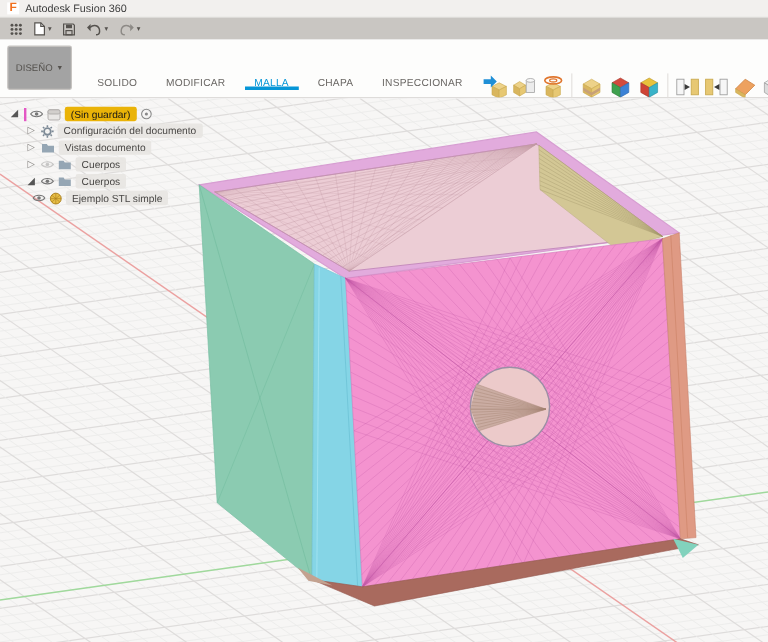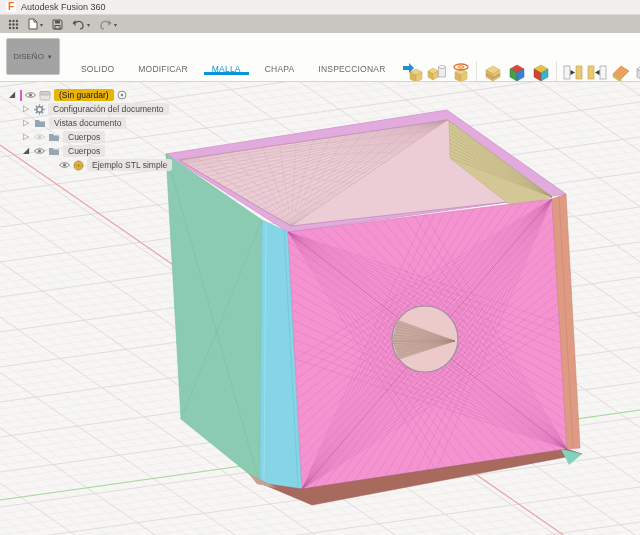--- a/index.html
+++ b/index.html
@@ -745,21 +745,21 @@
         <svg class="icn" width="11" height="8">
             <path d="M.5,4 C2.5,1 8.5,1 10.5,4 C8.5,7 2.5,7 .5,4 Z" fill="none" stroke="#777" stroke-width=".9"></path>
             <circle cx="5.5" cy="4" r="1.5" fill="#777"></circle>
           </svg>
         <svg class="icn" width="12" height="10">
             <path d="M1,2 L5,2 L6,3.5 L11,3.5 L11,9 L1,9 Z" fill="#95a6b4"></path>
           </svg>
         <span class="pill">Cuerpos</span>
       </div>
 
-      <div class="tree-row" style="padding-left:59px">
+      <div class="tree-row" style="padding-left:27px">
         <svg class="icn" width="11" height="8">
             <path d="M.5,4 C2.5,1 8.5,1 10.5,4 C8.5,7 2.5,7 .5,4 Z" fill="none" stroke="#777" stroke-width=".9"></path>
             <circle cx="5.5" cy="4" r="1.5" fill="#777"></circle>
           </svg>
         <svg class="icn" width="11" height="11">
             <circle cx="5.5" cy="5.5" r="4.5" fill="#e6bd45" stroke="#ab7f1c" stroke-width=".8"></circle>
             <path d="M1,5.5 h9 M5.5,1 v9 M2.3,2.8 L8.7,8.2 M8.7,2.8 L2.3,8.2" stroke="#ab7f1c" stroke-width=".5" fill="none"></path>
           </svg>
         <span class="pill">Ejemplo STL simple</span>
       </div>

